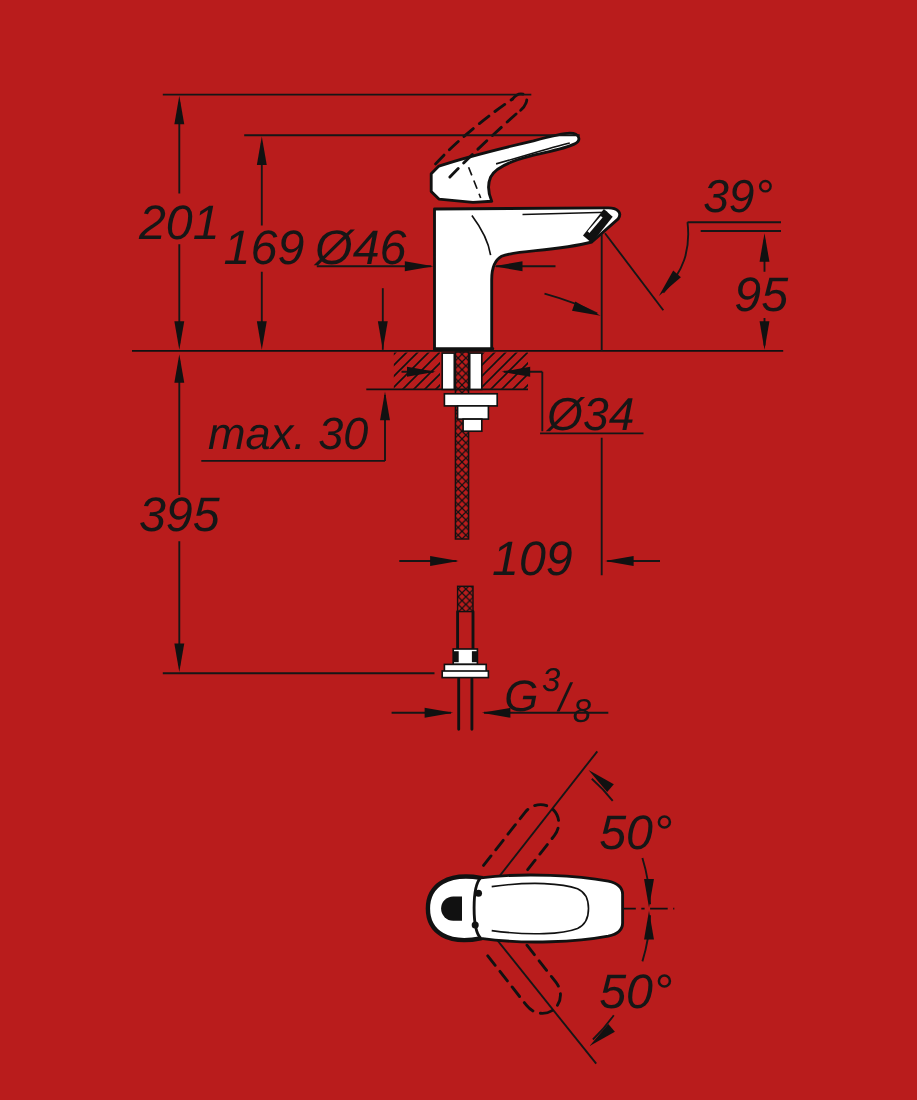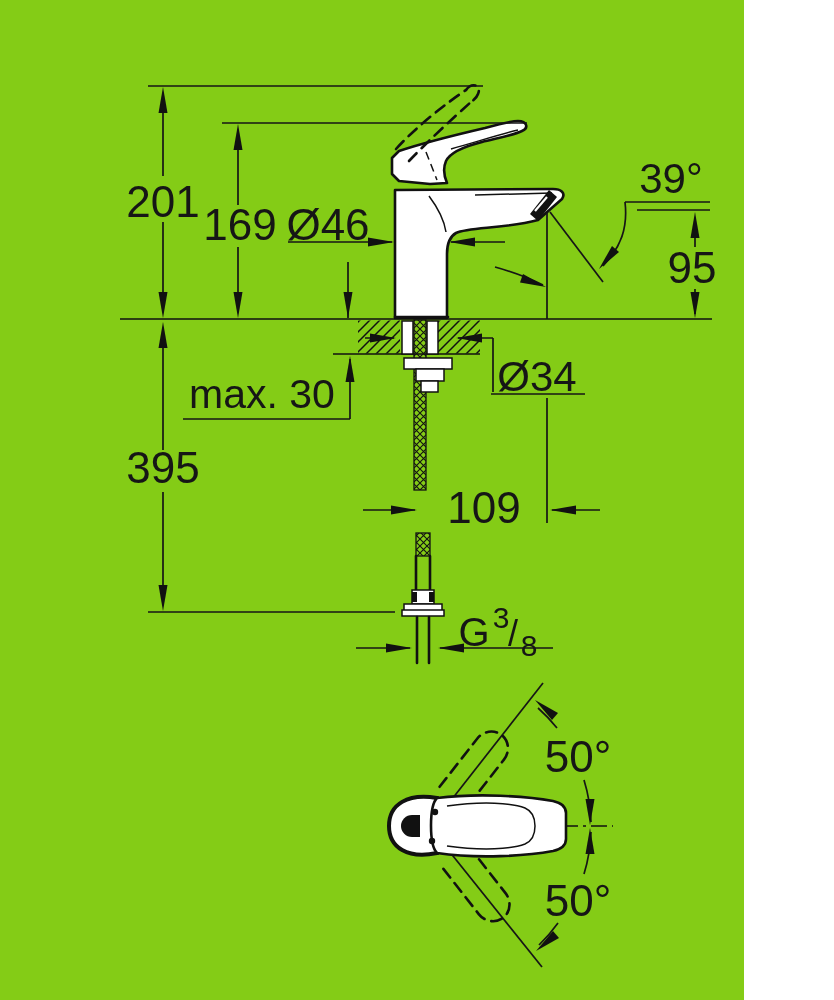--- a/index.html
+++ b/index.html
@@ -1,16 +1,16 @@
 <!DOCTYPE html>
 <html><head>
 <meta charset="utf-8">
 <style>
   html,body{margin:0;padding:0;background:#ffffff;}
-  .canvas{position:relative;width:744px;height:1000px;background:#84cc16;overflow:hidden;}
+  .canvas{position:relative;width:834px;height:1000px;background:#b91c1c;overflow:hidden;font-style:italic;}
   svg{display:block;}
   .obj{stroke:#111;stroke-width:2.6;fill:none;stroke-linecap:round;stroke-linejoin:round;}
   .objf{stroke:#111;stroke-width:2.6;fill:#fff;stroke-linecap:round;stroke-linejoin:round;}
   .thin{stroke:#111;stroke-width:1.5;fill:none;}
   .thinf{stroke:#111;stroke-width:1.5;fill:#fff;}
   .dim{stroke:#161616;stroke-width:1.7;fill:none;}
   .arr{fill:#111;stroke:none;}
   .dash{stroke-dasharray:11 7;}
   .txt{font-family:"Liberation Sans","DejaVu Sans",sans-serif;fill:#161616;text-anchor:middle;}
   .fs44{font-size:44px;} .fs42{font-size:42px;} .fs41{font-size:41px;} .fs40{font-size:40px;}

